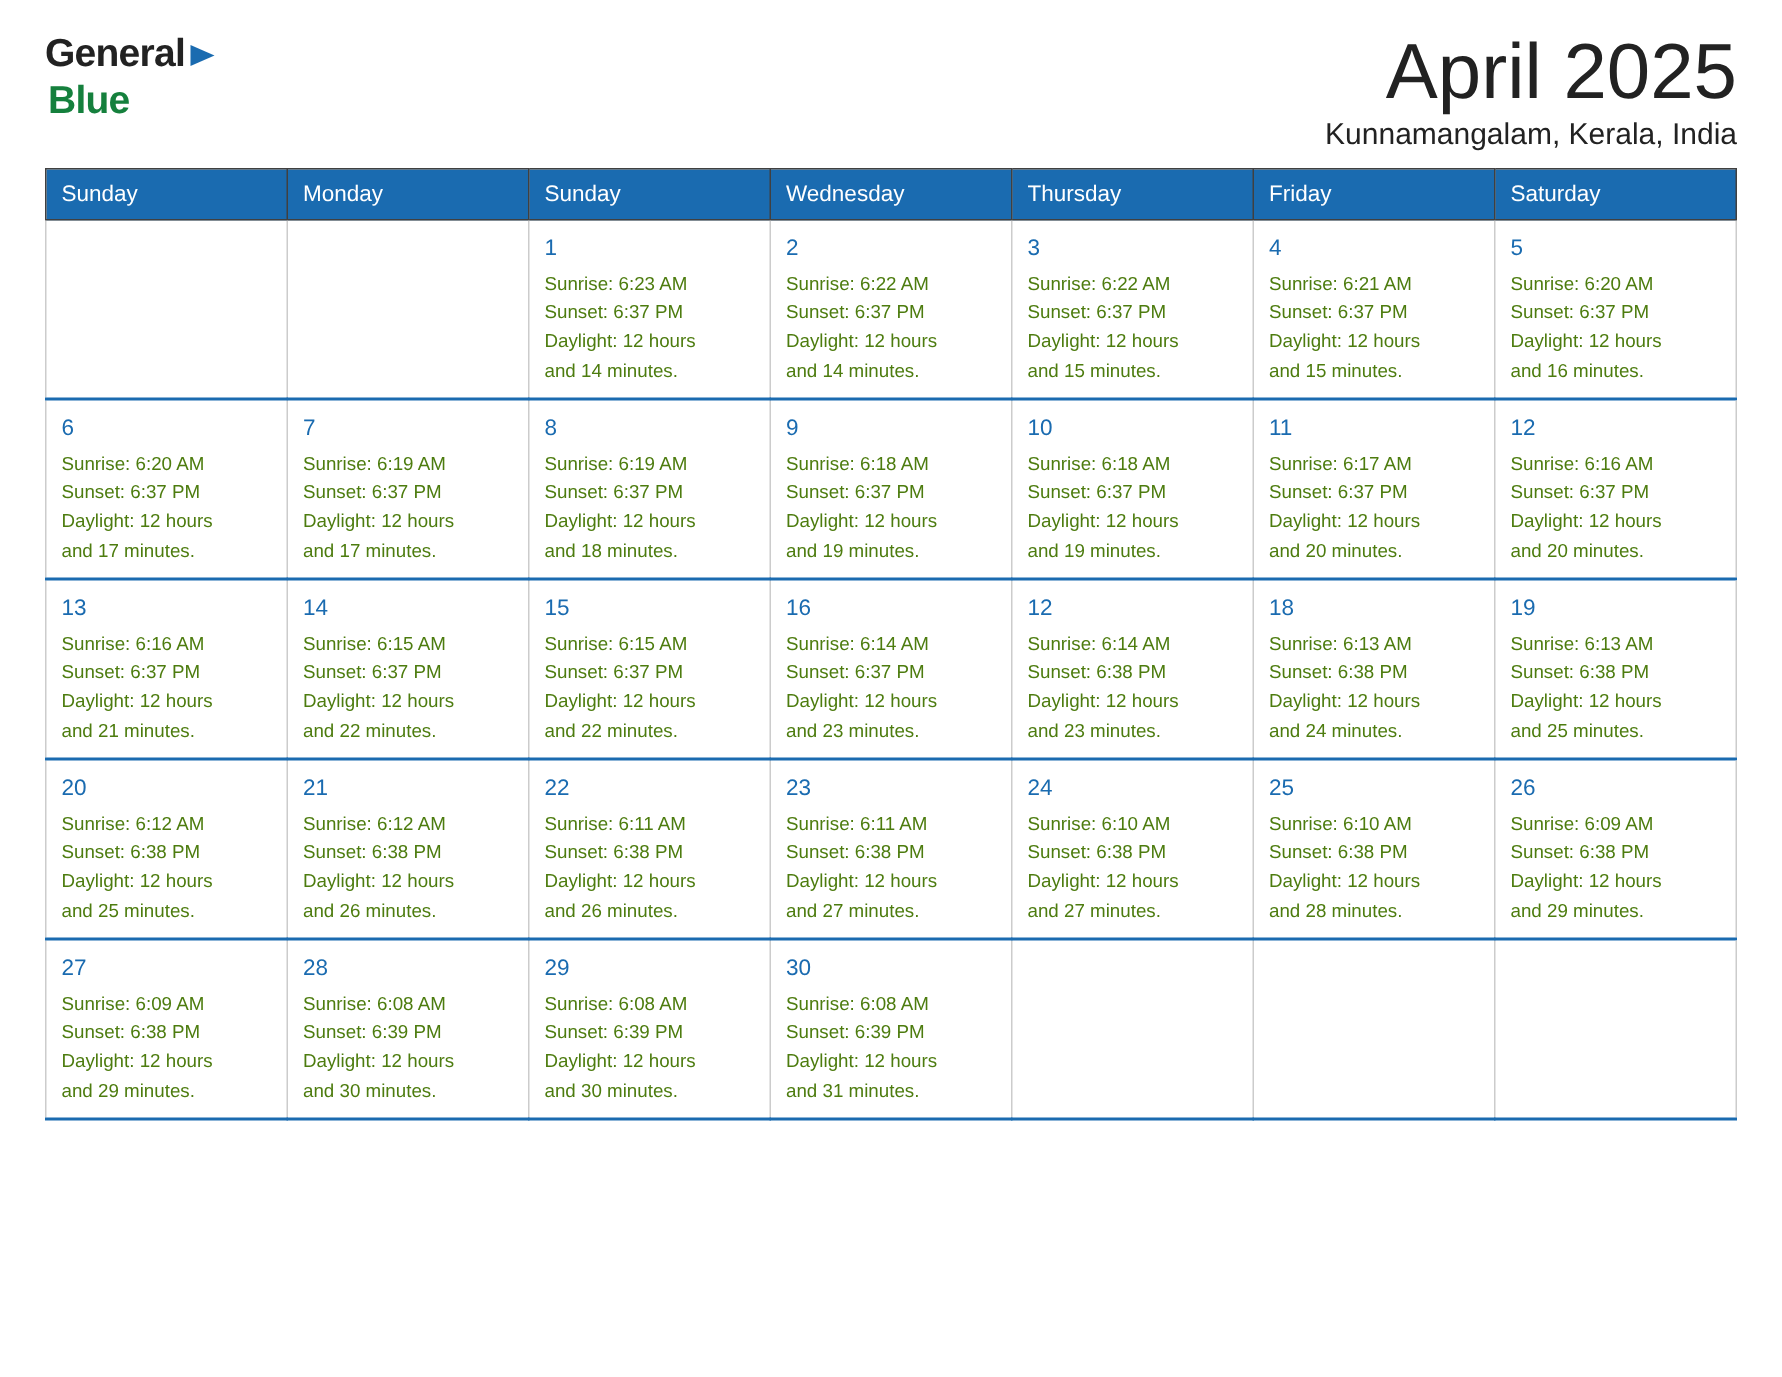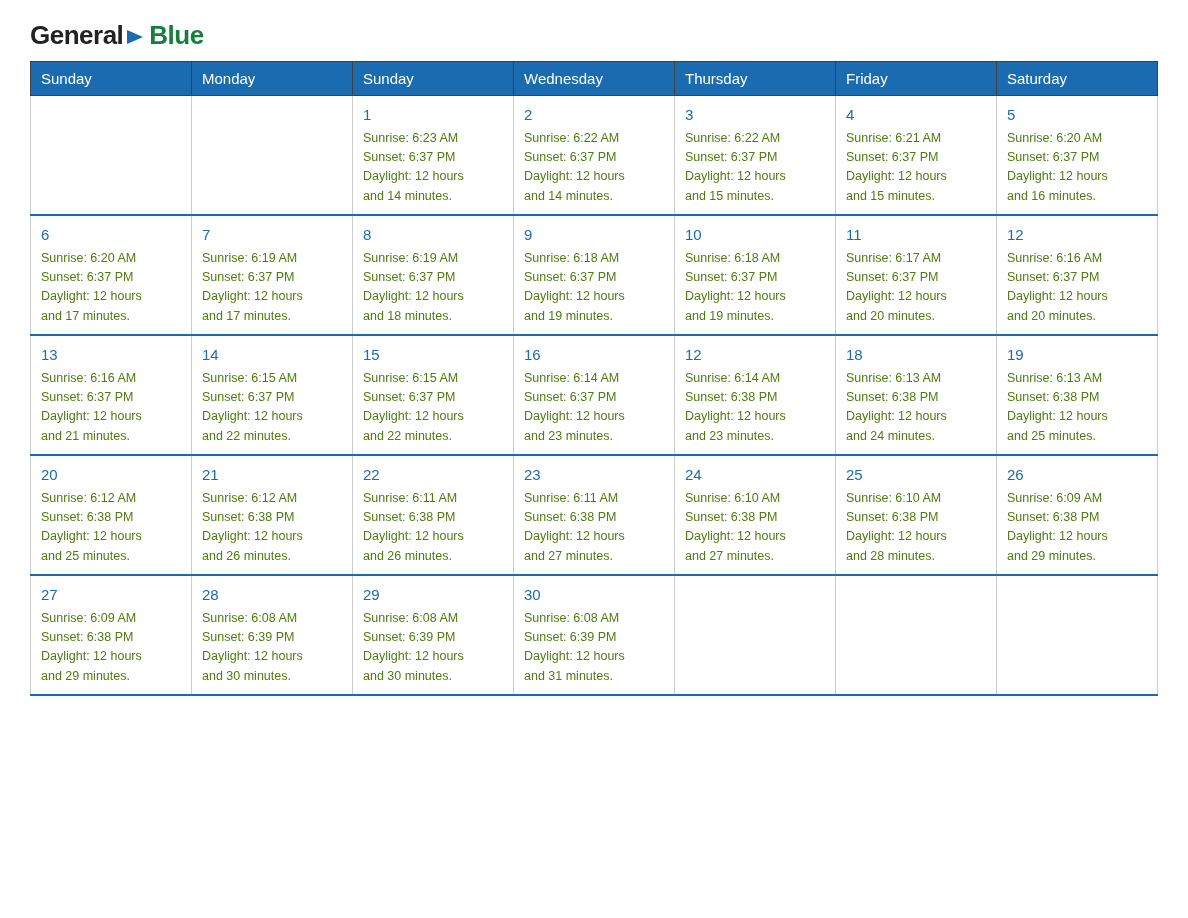--- a/index.html
+++ b/index.html
@@ -80,21 +80,21 @@
       background: #fff;
     }
     .calendar tbody tr {
       border-bottom: 2px solid #1a6bb0;
     }
     .empty-cell {
       background: #fff;
     }
     .logo-wrapper {
       display: flex;
-      flex-direction: row;
+      flex-direction: column;
       align-items: flex-start;
     }
     .logo-line1 {
       display: flex;
       align-items: center;
     }
     .logo-line2 {
       display: flex;
       align-items: center;
       margin-left: 2px;
@@ -108,20 +108,24 @@
     <div class="logo-line1">
       <span class="logo-general">General</span>
       <svg width="22" height="22" viewBox="0 0 22 22" style="margin-left:2px;margin-top:2px;">
         <polygon points="2,4 18,11 2,18" fill="#1a6bb0"></polygon>
       </svg>
     </div>
     <div class="logo-line2">
       <span class="logo-blue">Blue</span>
     </div>
   </div>
+  <div class="title-area">
+    <div class="month-title">April 2025</div>
+    <div class="location">Kunnamangalam, Kerala, India</div>
+  </div>
 </div>
 
 <table class="calendar">
   <thead>
     <tr>
     <th>Sunday</th>
         <th>Monday</th>
         <th>Sunday</th>
         <th>Wednesday</th>
         <th>Thursday</th>

